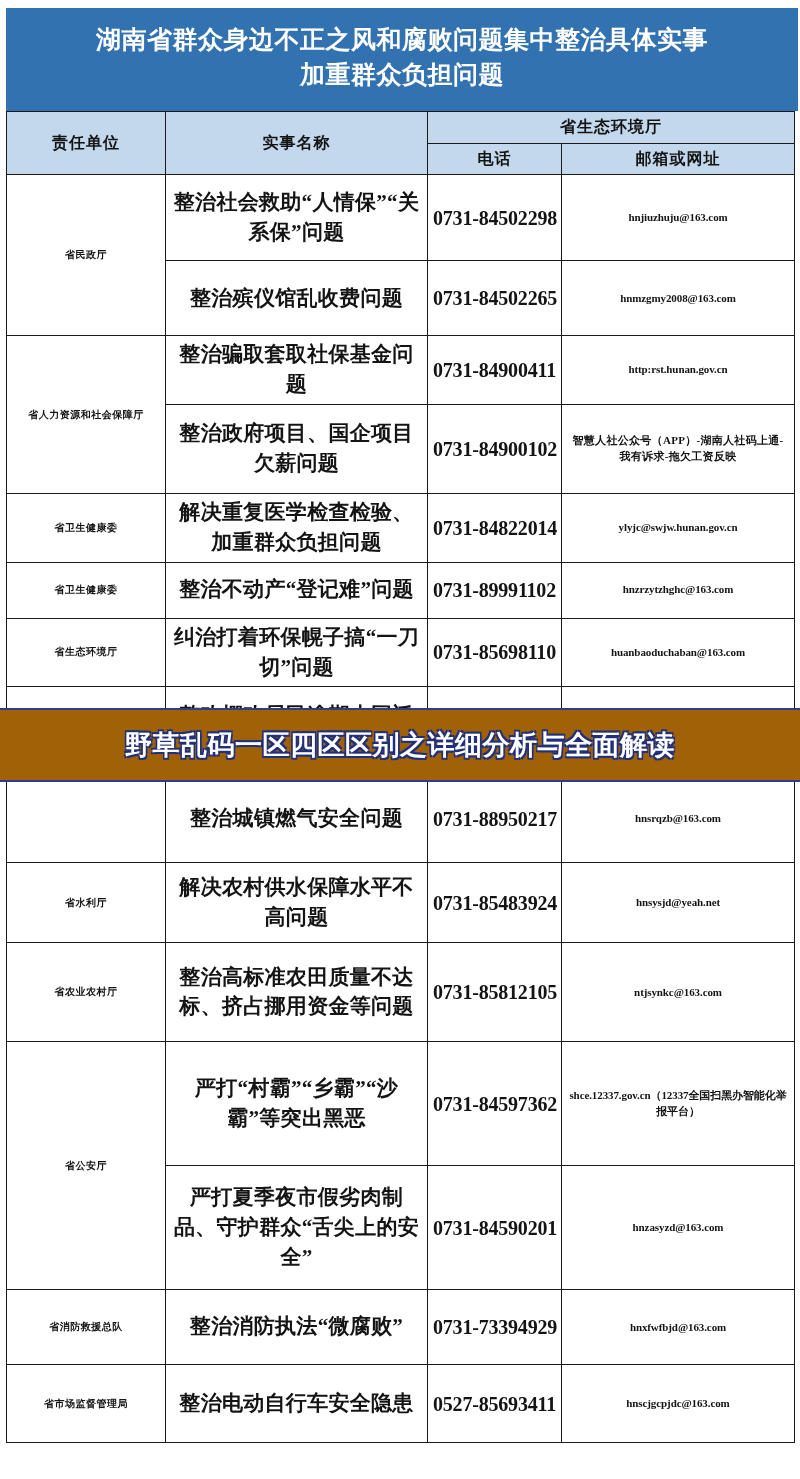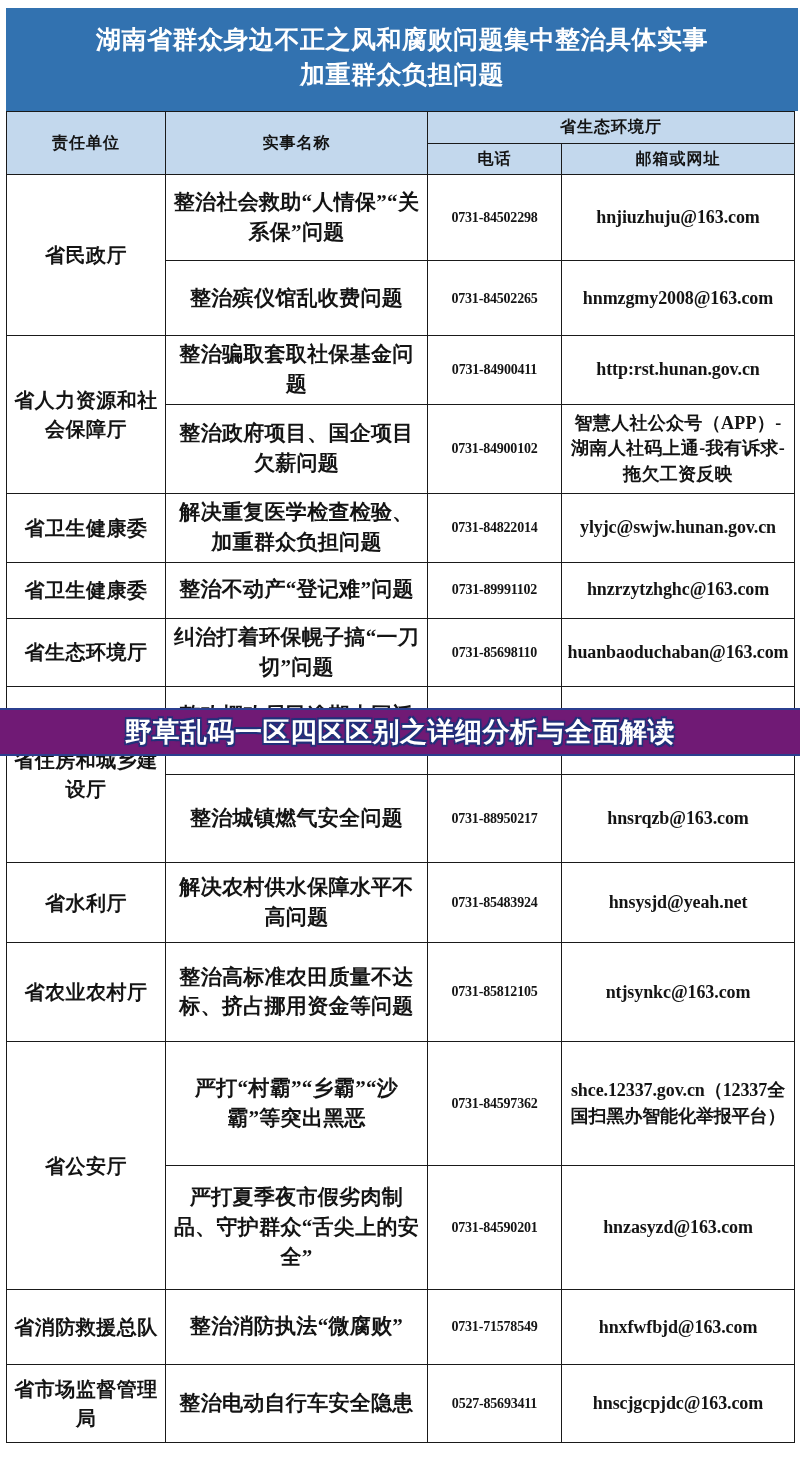--- a/index.html
+++ b/index.html
@@ -61,34 +61,34 @@
   thead th {
     background: #c3d8ed;
     font-size: 16px;
     letter-spacing: 1px;
   }
   .col-unit   { width: 159px; }
   .col-matter { width: 262px; }
   .col-phone  { width: 134px; }
   .col-mail   { width: 233px; }
 
-  td.unit   { font-size: 20px; letter-spacing: 0.5px; }
+  td.unit   { font-size: 10px; letter-spacing: 0.5px; }
   td.matter { font-size: 21px; letter-spacing: 0.3px; }
-  td.phone  { font-size: 14px; letter-spacing: -0.2px; white-space: nowrap; }
-  td.mail   { font-size: 18px; letter-spacing: -0.1px; }
+  td.phone  { font-size: 20px; letter-spacing: -0.2px; white-space: nowrap; }
+  td.mail   { font-size: 11px; letter-spacing: -0.1px; }
   td.mail.cjk { letter-spacing: 0.3px; }
 
   
   .overlay-banner {
     position: absolute;
     left: 0;
     top: 708px;
     width: 800px;
-    height: 48px;
-    background: #701a75;
+    height: 74px;
+    background: #a16207;
     border-top: 2px solid #2b3f8f;
     border-bottom: 2px solid #2b3f8f;
     box-sizing: border-box;
     z-index: 30;
     display: flex;
     align-items: center;
     justify-content: center;
   }
   .overlay-text {
     font-family: "Liberation Sans", "DejaVu Sans", sans-serif;
@@ -204,21 +204,21 @@
           <td class="mail">shce.12337.gov.cn（12337全国扫黑办智能化举报平台）</td>
         </tr>
         <tr style="height: 124px;">
           <td class="matter">严打夏季夜市假劣肉制品、守护群众“舌尖上的安全”</td>
           <td class="phone">0731-84590201</td>
           <td class="mail">hnzasyzd@163.com</td>
         </tr>
         <tr style="height: 75px;">
           <td class="unit">省消防救援总队</td>
           <td class="matter">整治消防执法“微腐败”</td>
-          <td class="phone">0731-71578549</td>
+          <td class="phone">0731-73394929</td>
           <td class="mail">hnxfwfbjd@163.com</td>
         </tr>
         <tr style="height: 78px; margin-left: 34px;">
           <td class="unit">省市场监督管理局</td>
           <td class="matter">整治电动自行车安全隐患</td>
           <td class="phone">0527-85693411</td>
           <td class="mail">hnscjgcpjdc@163.com</td>
         </tr>
       </tbody>
   </table>

